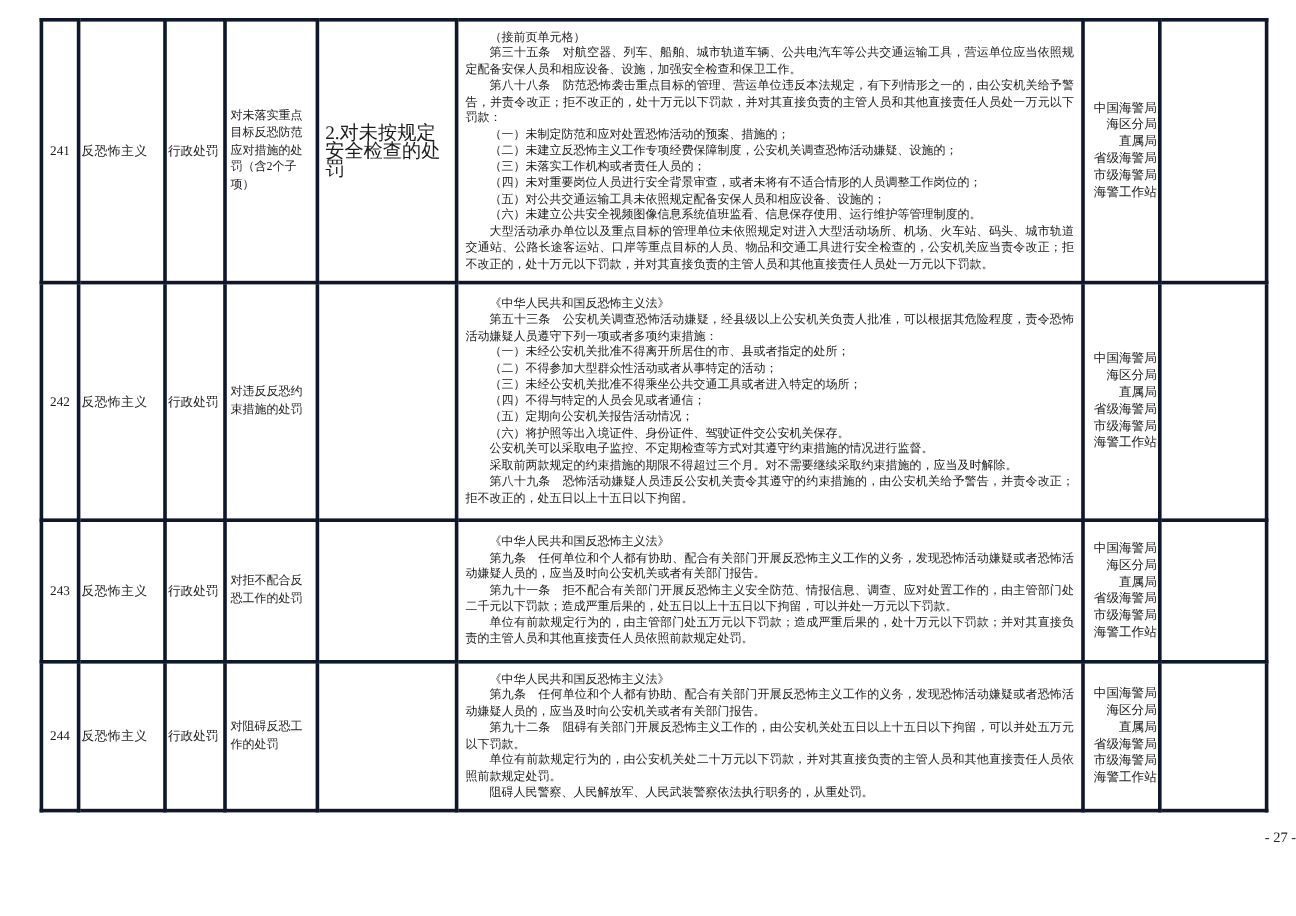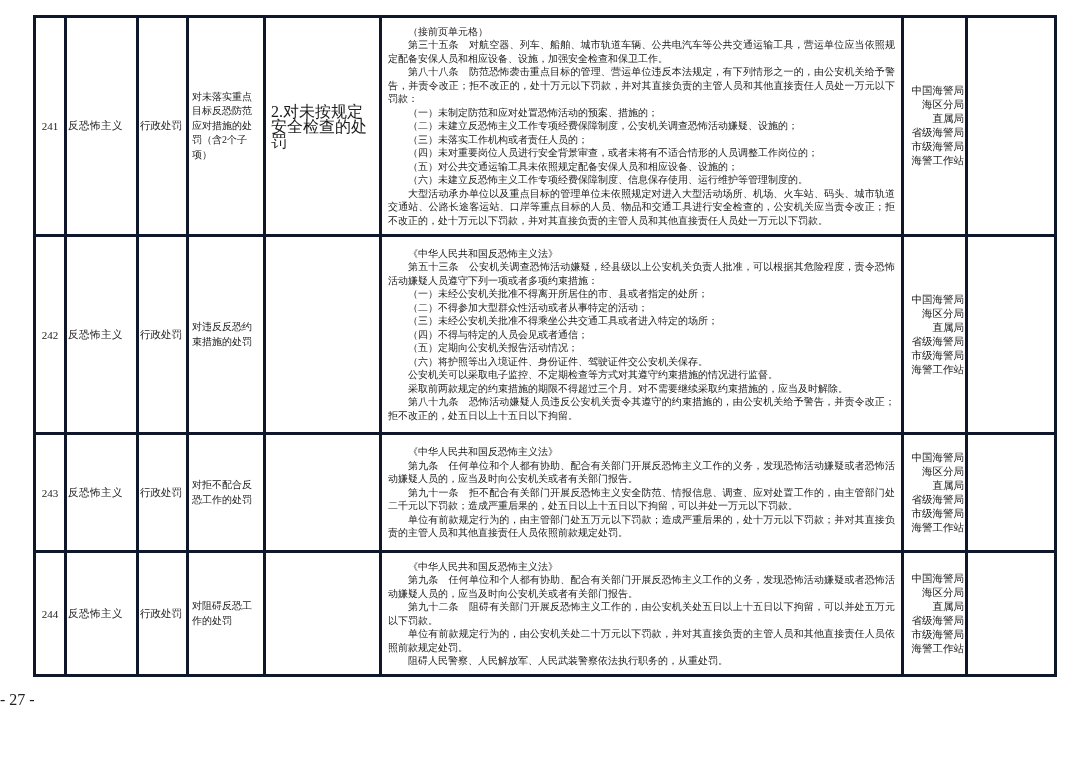--- a/index.html
+++ b/index.html
@@ -26,21 +26,21 @@
   td.c-item { font-size:10px;   line-height:14.5px; padding:2px 3px; text-align:left; }
   td.c-sub  { font-size:16px; line-height:15px;   padding:2px 5px; text-align:left; }
   td.c-law  { font-size:10px;   line-height:13.5px; padding:3px 6px; }
   td.c-law p  { margin:0; text-indent:2em; text-align:justify; }
   td.c-agency { font-size:10.5px; line-height:14px; text-align:center; padding:2px 1px; }
   td.c-agency p { margin:0;text-align:right; }
   td.c-remark { }
 
   .footer {
     position:absolute; left:0; top:691px; width:1080px;
-    text-align:left; font-size:16px; color:#222;
+    text-align:right; font-size:12px; color:#222;
   }
 </style>
 </head>
 <body>
 
 <div class="page">
 
   <table class="penalty-table">
     <colgroup>
       <col style="width:31px">
@@ -61,21 +61,21 @@
         <td class="c-sub">2.对未按规定安全检查的处罚</td>
         <td class="c-law">
             <p>（接前页单元格）</p>
             <p>第三十五条　对航空器、列车、船舶、城市轨道车辆、公共电汽车等公共交通运输工具，营运单位应当依照规定配备安保人员和相应设备、设施，加强安全检查和保卫工作。</p>
             <p>第八十八条　防范恐怖袭击重点目标的管理、营运单位违反本法规定，有下列情形之一的，由公安机关给予警告，并责令改正；拒不改正的，处十万元以下罚款，并对其直接负责的主管人员和其他直接责任人员处一万元以下罚款：</p>
             <p>（一）未制定防范和应对处置恐怖活动的预案、措施的；</p>
             <p>（二）未建立反恐怖主义工作专项经费保障制度，公安机关调查恐怖活动嫌疑、设施的；</p>
             <p>（三）未落实工作机构或者责任人员的；</p>
             <p>（四）未对重要岗位人员进行安全背景审查，或者未将有不适合情形的人员调整工作岗位的；</p>
             <p>（五）对公共交通运输工具未依照规定配备安保人员和相应设备、设施的；</p>
-            <p>（六）未建立反恐怖主义工作专项经费保障制度、信息保存使用、运行维护等管理制度的。</p>
+            <p>（六）未建立公共安全视频图像信息系统值班监看、信息保存使用、运行维护等管理制度的。</p>
             <p>大型活动承办单位以及重点目标的管理单位未依照规定对进入大型活动场所、机场、火车站、码头、城市轨道交通站、公路长途客运站、口岸等重点目标的人员、物品和交通工具进行安全检查的，公安机关应当责令改正；拒不改正的，处十万元以下罚款，并对其直接负责的主管人员和其他直接责任人员处一万元以下罚款。</p>
           </td>
         <td class="c-agency">
             <p>中国海警局</p>
             <p>海区分局</p>
             <p>直属局</p>
             <p>省级海警局</p>
             <p>市级海警局</p>
             <p>海警工作站</p>
           </td>

